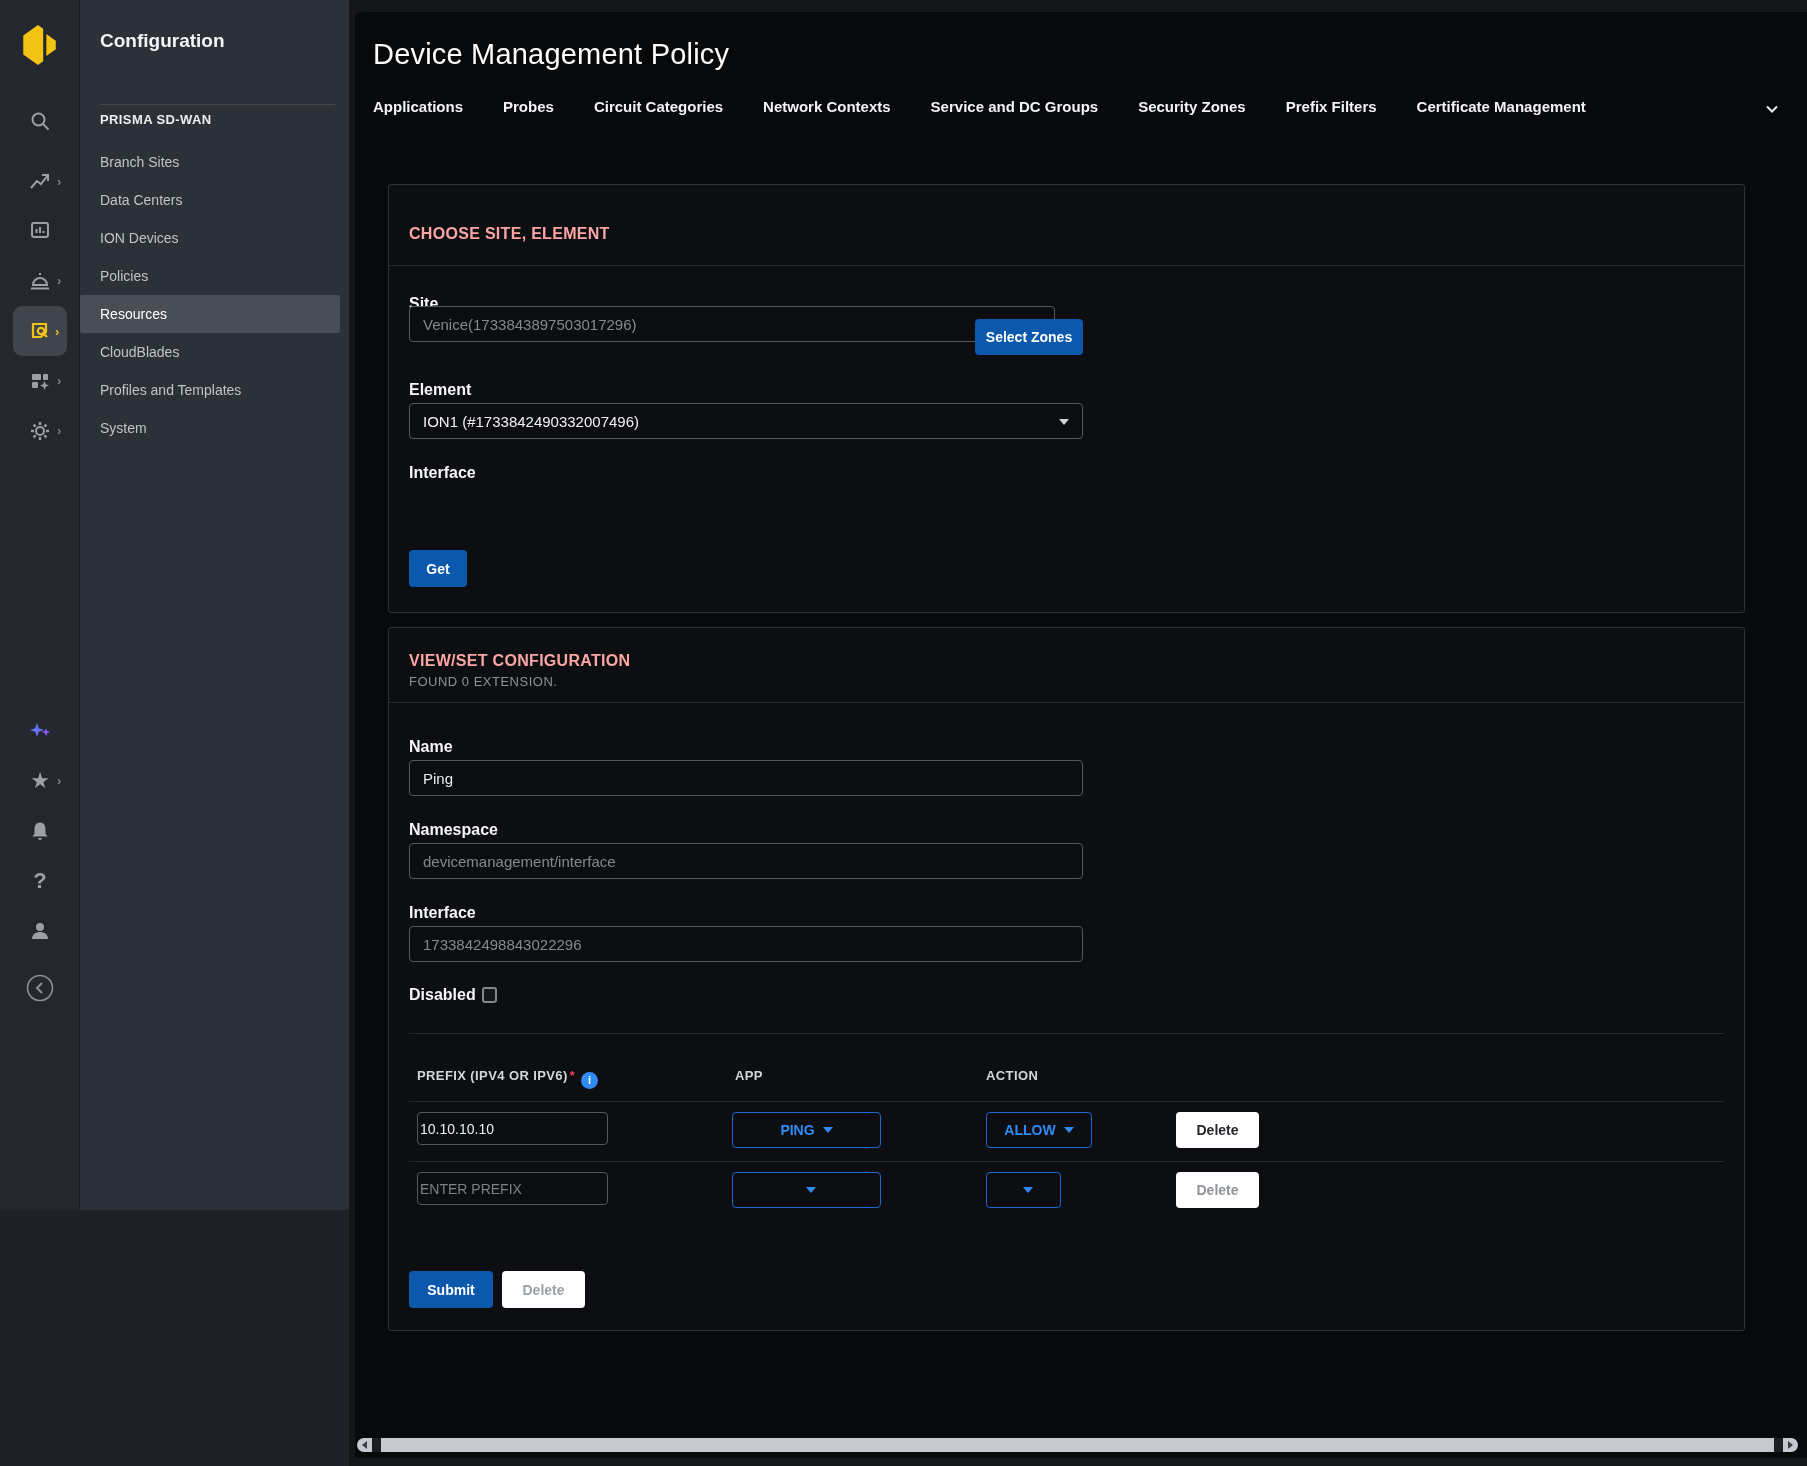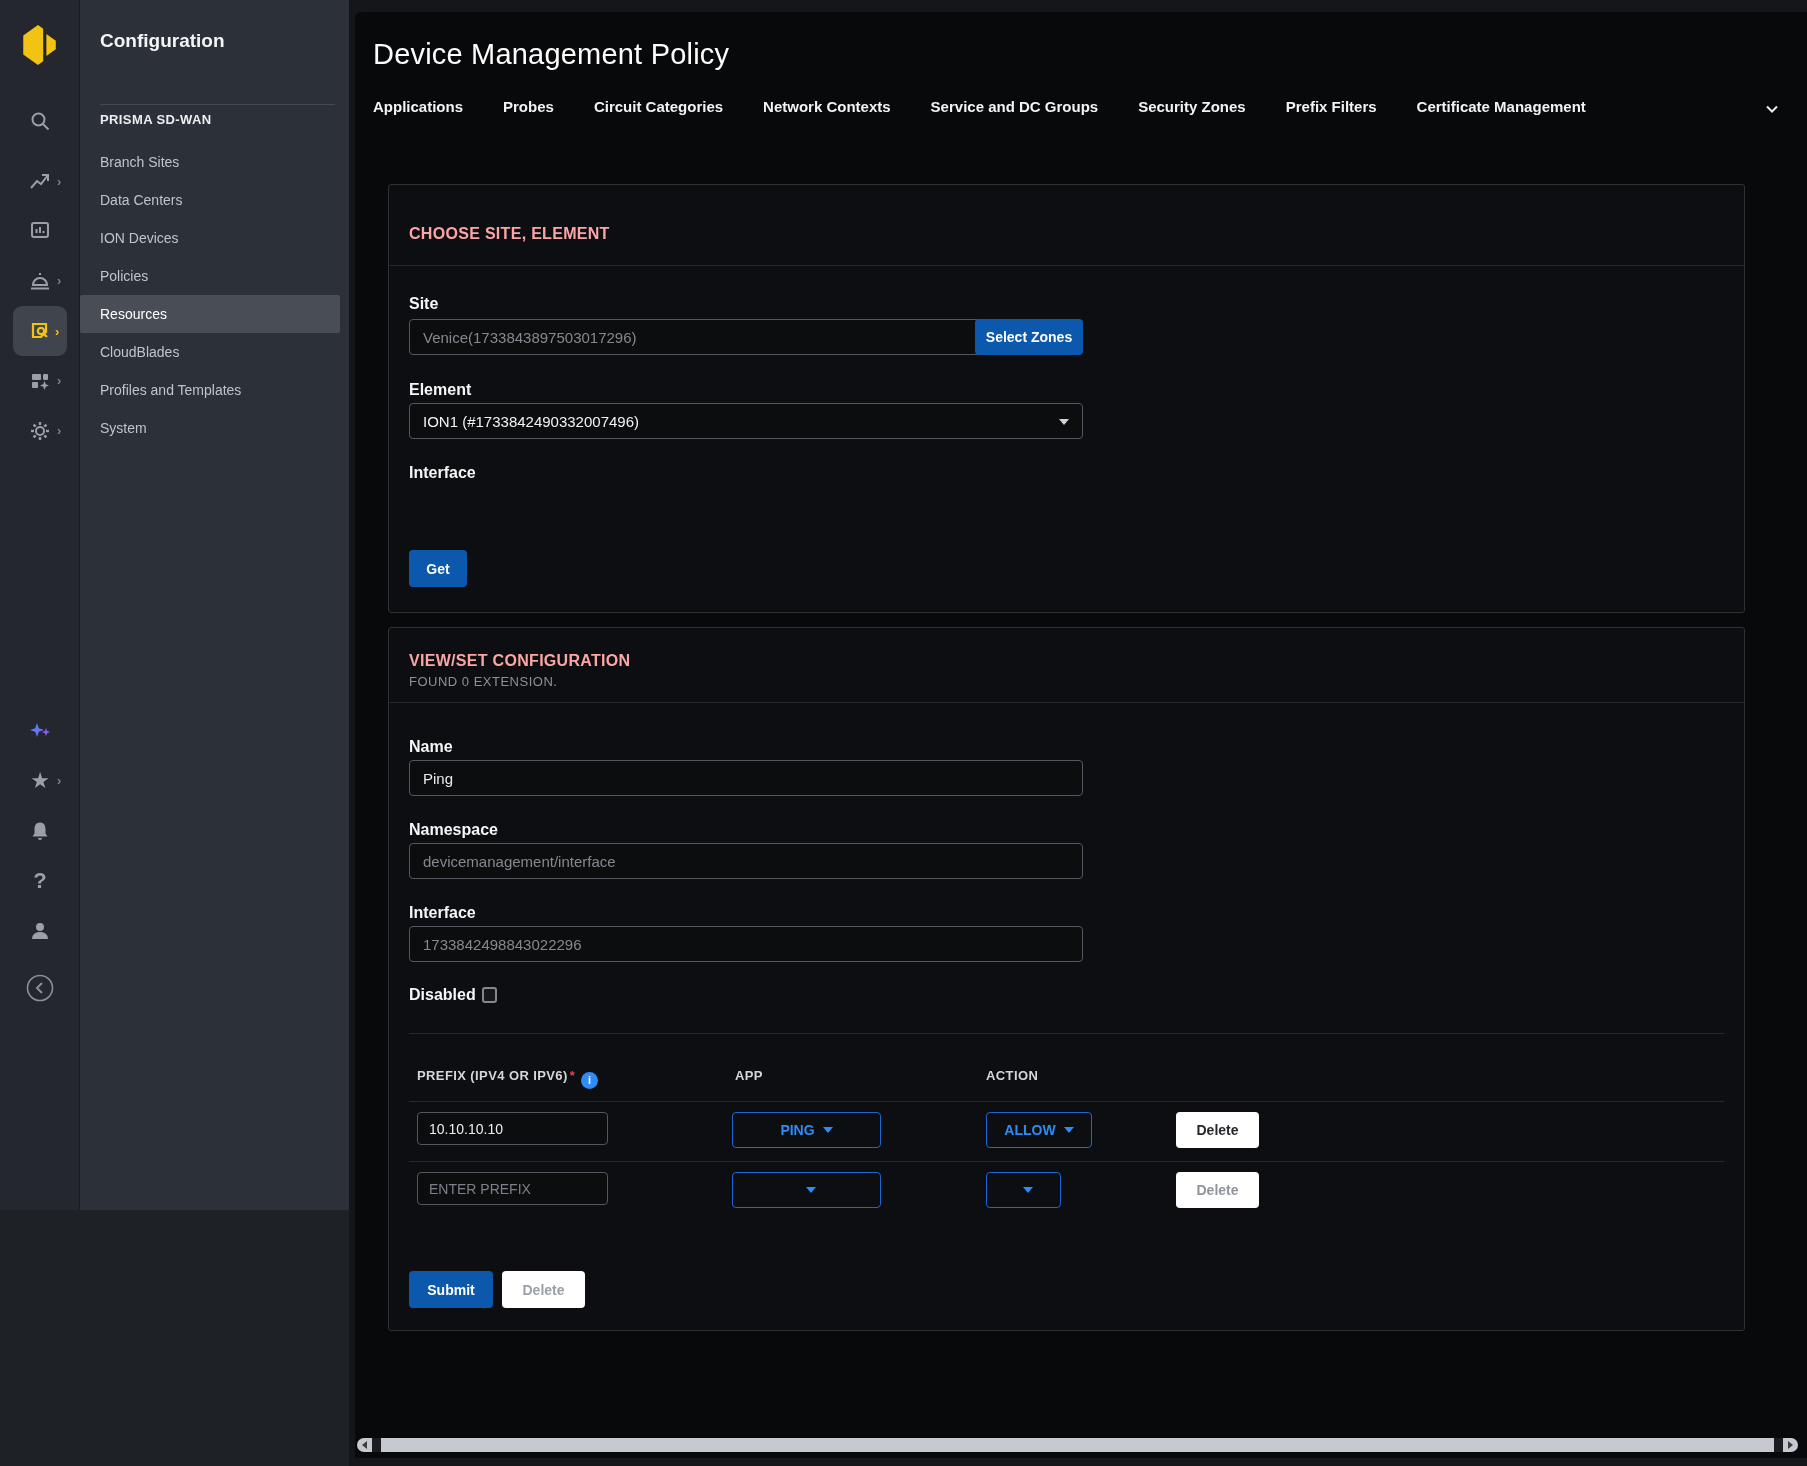--- a/index.html
+++ b/index.html
@@ -61,21 +61,21 @@
   .checkbox { position:absolute; appearance:none; width:15px; height:16px; border:2px solid #83888f; border-radius:3px;
     background:#15171a; cursor:pointer; }
 
   
   .th { position:absolute; color:#d3d6da; font-size:13px; font-weight:700; letter-spacing:.4px; }
   .req { color:#e5484d; font-weight:700; margin-left:2px; }
   .info-icon { display:inline-flex; width:17px; height:17px; border-radius:50%; background:#2f8cf6; color:#fff;
     align-items:center; justify-content:center; font-size:11px; font-weight:700; vertical-align:-4px; margin-left:6px; cursor:pointer; }
   .row-abs { position:absolute; left:0; right:0; height:36px; }
   .cell-input { position:absolute; left:28px; width:191px; height:33px; background:#0c0d0f; border:1px solid #54575d;
-    border-radius:4px; color:#eceef0; font-size:14px; padding:0 11px; font-family:"Liberation Sans", sans-serif; outline:none; }
+    border-radius:4px; color:#eceef0; font-size:14px; padding:0 2px; font-family:"Liberation Sans", sans-serif; outline:none; }
   .cell-input::placeholder { color:#7d8187; opacity:1; }
   .dd-btn { position:absolute; height:36px; background:transparent; border:1px solid #1d66cf; border-radius:4px;
     color:#2f8cf6; font-size:14px; font-weight:600; display:flex; align-items:center; justify-content:center; gap:8px; cursor:pointer;
     font-family:"Liberation Sans", sans-serif; }
   .dd-caret { width:0; height:0; border-left:5px solid transparent; border-right:5px solid transparent; border-top:6px solid #2f8cf6; }
   .del-btn { position:absolute; left:787px; width:83px; height:36px; }
 
   
   .hscroll { position:absolute; left:2px; right:9px; bottom:6px; height:14px; background:#1b1d22; border-radius:7px; }
   .sb-btn { position:absolute; top:0; width:15px; height:14px; background:#c6cad0; display:flex; align-items:center; justify-content:center; cursor:pointer; }
@@ -242,21 +242,21 @@
     <svg width="18" height="18" viewBox="0 0 18 18" fill="none" stroke="#e8eaec" stroke-width="2">
       <polyline points="4,6.5 9,11.5 14,6.5"></polyline>
     </svg>
   </div>
 
   <div class="card card1">
     <div class="sec-heading" style="top:40px">CHOOSE SITE, ELEMENT</div>
     <div class="divider-full" style="top:80px"></div>
 
     <div class="field-label" style="top:110px">Site</div>
-    <input class="text-input" style="top: 134px; width: 646px;" type="text" placeholder="Venice(1733843897503017296)">
+    <input class="text-input" style="top: 121px; width: 646px;" type="text" placeholder="Venice(1733843897503017296)">
     <button class="btn-primary" style="position:absolute;left:586px;top:134px;width:108px;height:36px">Select Zones</button>
 
     <div class="field-label" style="top:196px">Element</div>
     <div class="select" style="top:218px">
       <span>ION1 (#1733842490332007496)</span>
       <span class="select-caret"></span>
     </div>
 
     <div class="field-label" style="top:279px">Interface</div>
 

